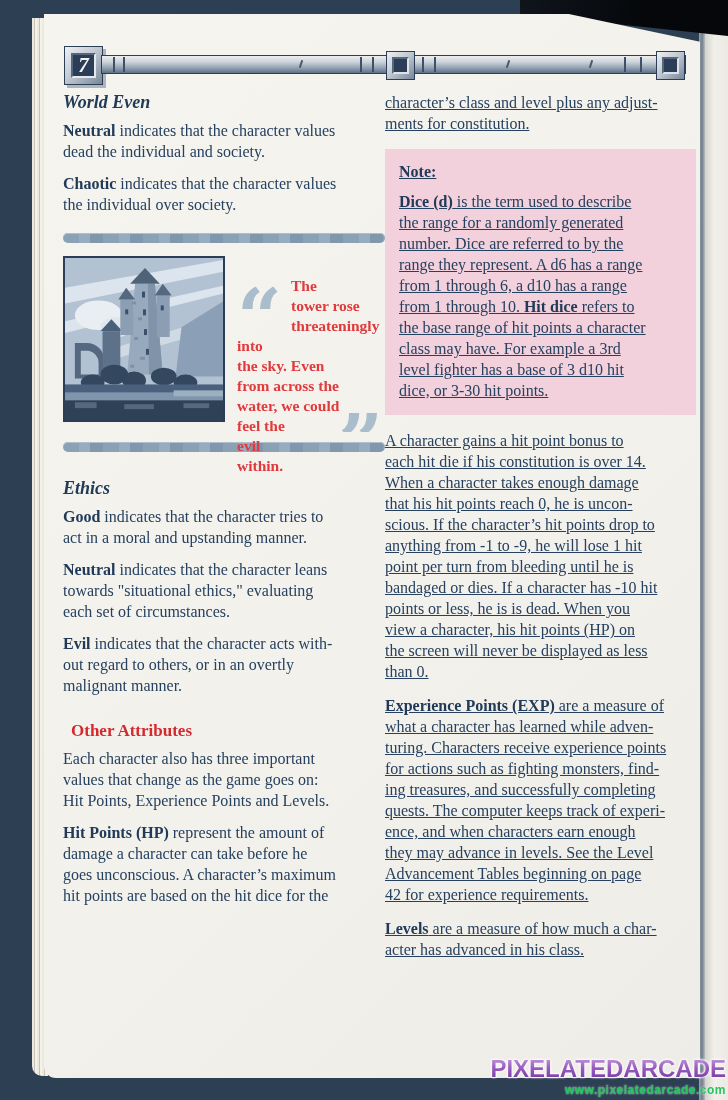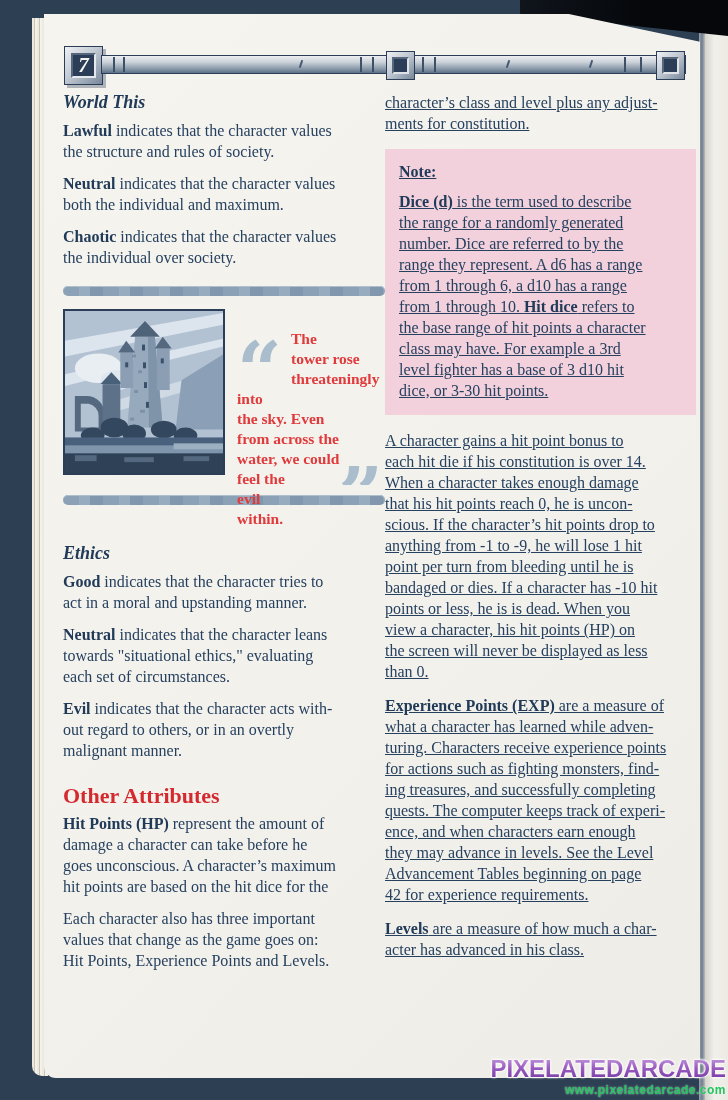--- a/index.html
+++ b/index.html
@@ -46,22 +46,22 @@
         border-top:2px solid #55677c;border-left:2px solid #55677c;
         border-bottom:2px solid #dfe3e8;border-right:2px solid #dfe3e8;}
   
   .col{position:absolute;top:78px;font-size:16px;line-height:21px;}
   .col-left{left:19px;width:322px;}
   .col-right{left:341px;width:311px;}
   .col p{margin:0 0 11px;white-space:pre-line;}
   .col-right p{margin-bottom:13px;text-decoration:underline;}
   .col b{color:#203a58;}
   h3.sect{margin:0 0 7px;font-size:18px;font-style:italic;font-weight:bold;color:#203a58;}
-  h3.ethics{margin-top:38px;}
-  h2.red{margin:24px 0 7px;font-size:22px;font-weight:bold;color:#d4292e;}
+  h3.ethics{margin-top:26px;}
+  h2.red{margin:24px 8px 7px;font-size:17px;font-weight:bold;color:#d4292e;}
   .divider{height:10px;margin:18px 0 0;border-radius:5px;
         background:repeating-linear-gradient(90deg,#8ba1b6 0 16px,#98acbf 16px 27px,#8097ad 27px 40px);
         box-shadow:inset 0 1px 0 #aebfce;}
   .figure-row{display:flex;margin-top:13px;height:168px;}
   .tower-frame{width:162px;height:166px;border:2px solid #2c3e57;box-sizing:border-box;flex:none;}
   .tower-frame svg{display:block;width:100%;height:100%;}
   .pullquote{position:relative;margin-left:12px;width:146px;color:#e03a3c;font-size:15.5px;
         line-height:20px;font-weight:bold;white-space:pre-line;}
   .q-open{float:left;width:54px;height:42px;font-size:78px;line-height:84px;color:#a9bdcd;
         font-family:"DejaVu Serif",serif;overflow:hidden;}
@@ -111,25 +111,23 @@
       <div class="bar-mark" style="left:405px"></div>
       <div class="bar-mark" style="left:488px"></div>
       <div class="bar-tick" style="left:522px"></div>
       <div class="bar-tick" style="left:538px"></div>
       <div class="bar-block" style="left:554px">
           <div class="bb-inner"></div>
         </div>
     </div>
 
     <div class="col col-left">
-      <h3 class="sect">World This</h3>
-      <p><b>Lawful</b><span> indicates that the character values
-the structure and rules of society.</span></p>
+      <h3 class="sect">World Even</h3>
       <p><b>Neutral</b><span> indicates that the character values
-both the individual and maximum.</span></p>
+dead the individual and society.</span></p>
       <p><b>Chaotic</b><span> indicates that the character values
 the individual over society.</span></p>
 
       <div class="divider"></div>
 
       <div class="figure-row">
         <div class="tower-frame">
           <svg viewBox="0 0 160 164" preserveAspectRatio="none">
             <rect x="0" y="0" width="160" height="164" fill="#b3c2d3"></rect>
             <g fill="#dce4ed">
@@ -204,27 +202,27 @@
       <p><b>Good</b><span> indicates that the character tries to
 act in a moral and upstanding manner.</span></p>
       <p><b>Neutral</b><span> indicates that the character leans
 towards "situational ethics," evaluating
 each set of circumstances.</span></p>
       <p><b>Evil</b><span> indicates that the character acts with-
 out regard to others, or in an overtly
 malignant manner.</span></p>
 
       <h2 class="red">Other Attributes</h2>
+      <p>Each character also has three important
+values that change as the game goes on:
+Hit Points, Experience Points and Levels.</p>
       <p><b>Hit Points (HP)</b><span> represent the amount of
 damage a character can take before he
 goes unconscious. A character’s maximum
 hit points are based on the hit dice for the</span></p>
-      <p>Each character also has three important
-values that change as the game goes on:
-Hit Points, Experience Points and Levels.</p>
     </div>
 
     <div class="col col-right">
       <p>character’s class and level plus any adjust-
 ments for constitution.</p>
 
       <div class="notebox">
         <p class="note-label">Note:</p>
         <p><b>Dice (d)</b><span> is the term used to describe
 the range for a randomly generated

